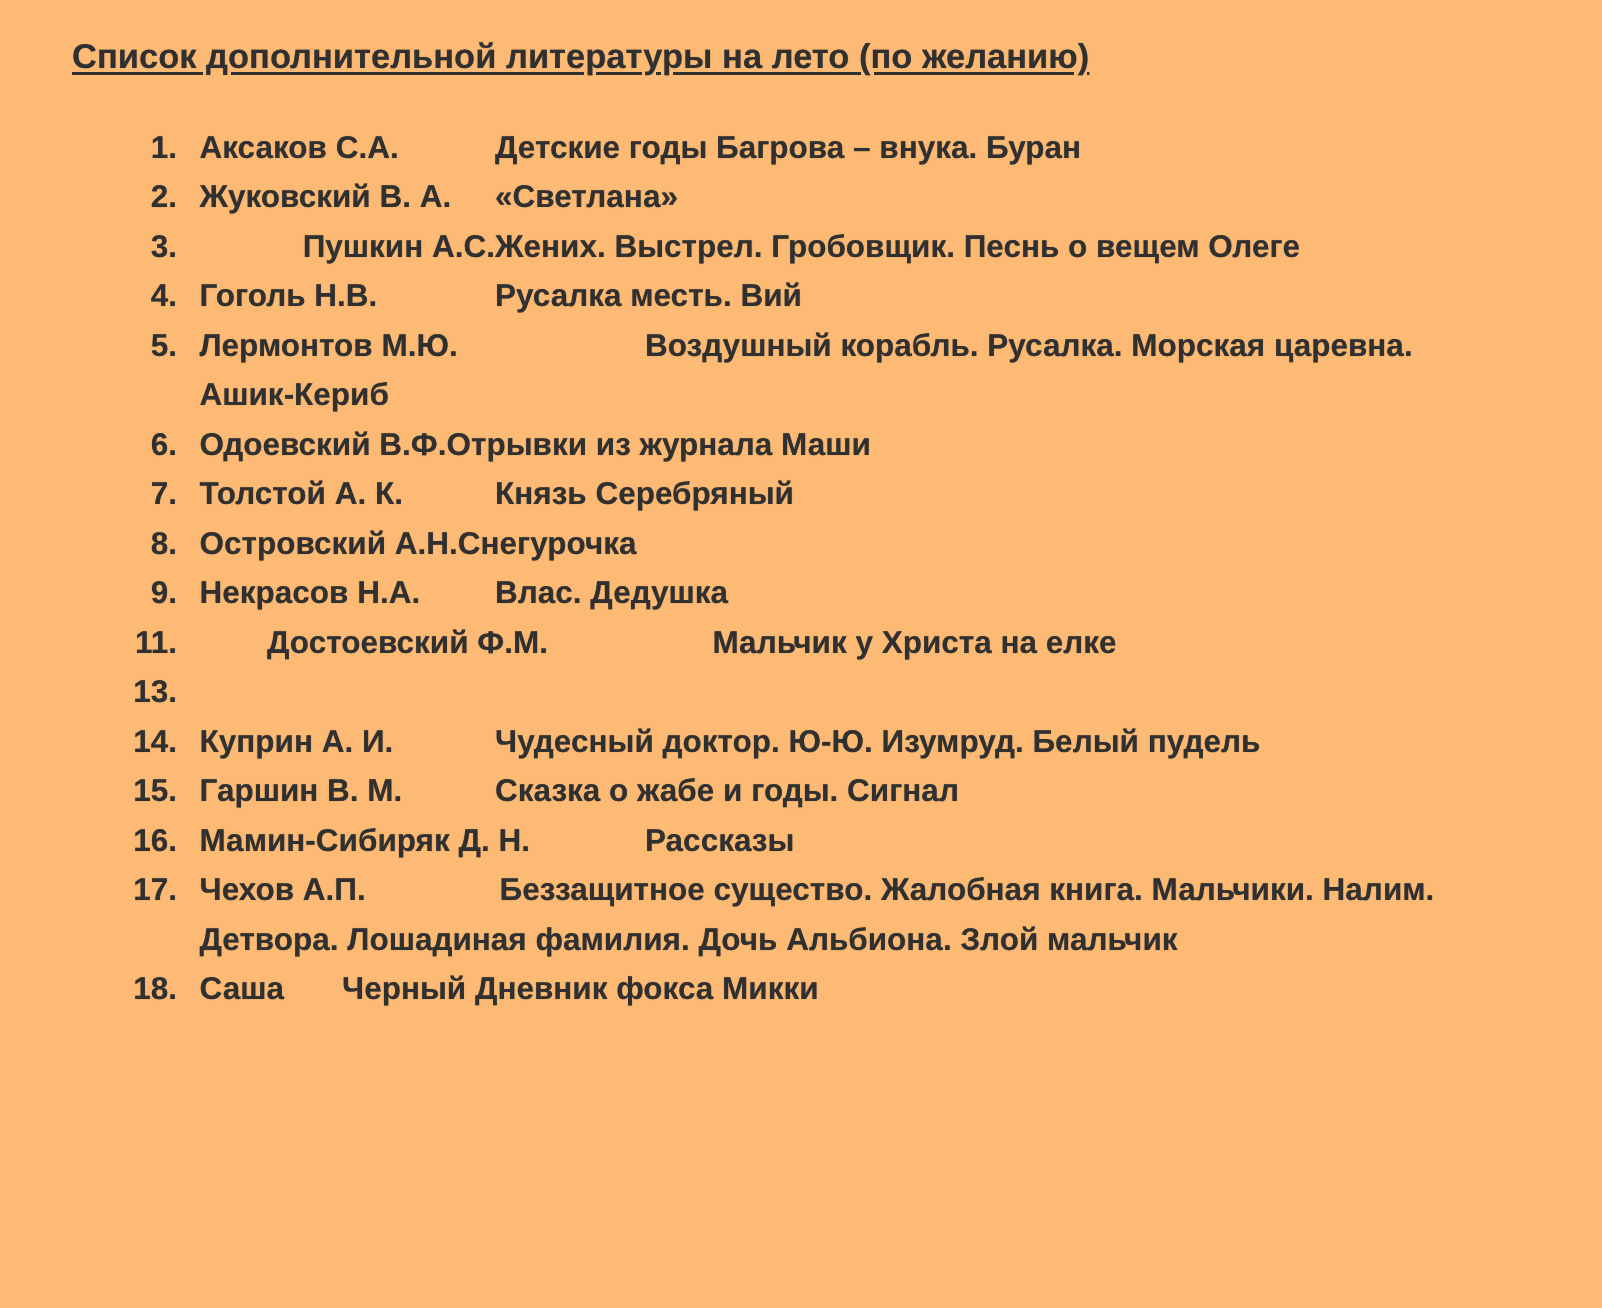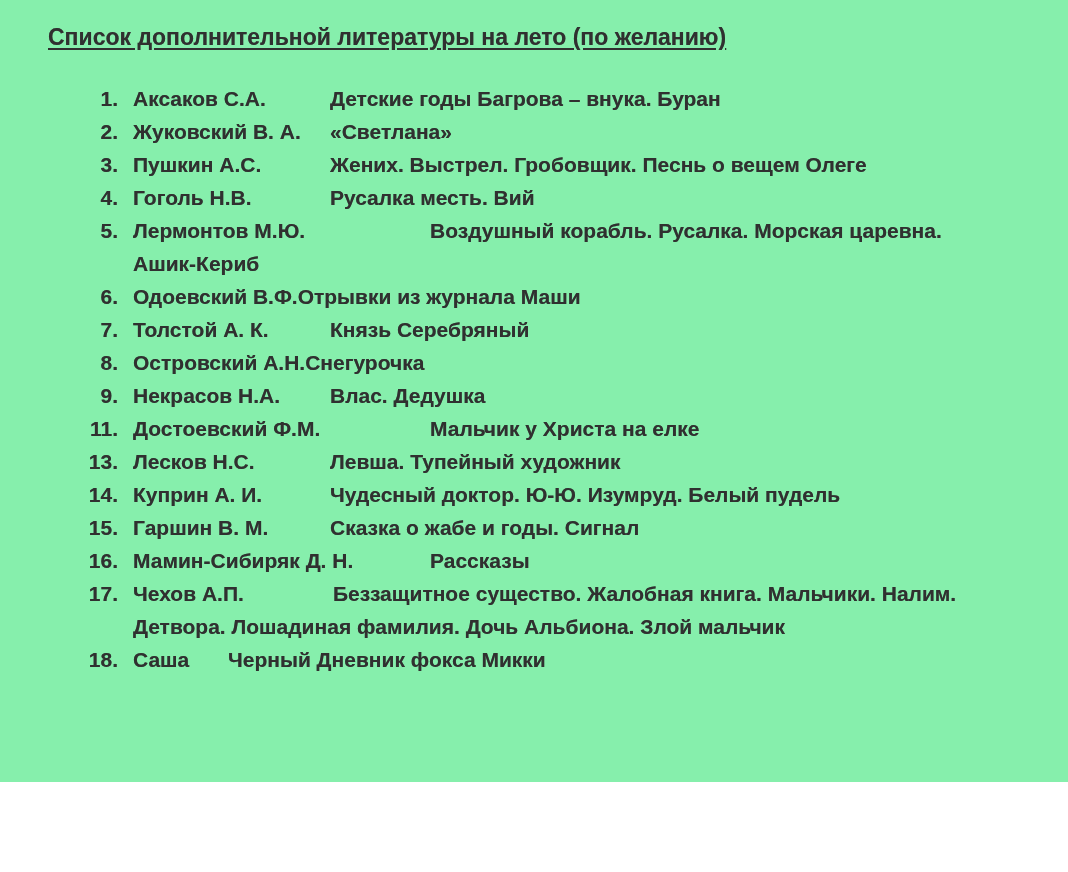--- a/index.html
+++ b/index.html
@@ -10,22 +10,22 @@
   body {
     width: 1068px;
     height: 872px;
     overflow: hidden;
     font-family: "Liberation Sans", "DejaVu Sans", sans-serif;
     color: #2f2f2f;
   }
   .page {
     position: relative;
     width: 1068px;
-    height: 782px;
-    background: #86efac;
+    height: 872px;
+    background: #fdba74;
   }
   .doc-title {
     position: absolute;
     left: 48px;
     top: 22px;
     font-size: 23px;
     font-weight: bold;
     line-height: 30px;
     text-decoration: underline;
     text-underline-offset: 3px;
@@ -90,21 +90,21 @@
     <li>
       <span class="item-num">2.</span>
       <span class="item-body">
         <span class="item-author" style="min-width: 197px;">Жуковский В. А.</span><span class="item-works">«Светлана»</span>
       </span>
     </li>
 
     <li>
       <span class="item-num">3.</span>
       <span class="item-body">
-        <span class="item-author" style="min-width: 197px;">Пушкин А.С.</span><span class="item-works">Жених. Выстрел. Гробовщик. Песнь о вещем Олеге</span>
+        <span class="item-author" style="min-width: 197px; text-align: right;">Пушкин А.С.</span><span class="item-works">Жених. Выстрел. Гробовщик. Песнь о вещем Олеге</span>
       </span>
     </li>
 
     <li>
       <span class="item-num">4.</span>
       <span class="item-body">
         <span class="item-author" style="min-width: 197px;">Гоголь Н.В.</span><span class="item-works">Русалка месть. Вий</span>
       </span>
     </li>
 
@@ -140,30 +140,27 @@
       <span class="item-num">9.</span>
       <span class="item-body">
         <span class="item-author" style="min-width: 197px;">Некрасов Н.А.</span><span class="item-works">Влас. Дедушка</span>
       </span>
     </li>
 
 
     <li>
       <span class="item-num">11.</span>
       <span class="item-body">
-        <span class="item-author" style="min-width: 297px;">Достоевский Ф.М.</span><span class="item-works">Мальчик у Христа на елке</span>
+        <span class="item-author" style="min-width: 297px; margin-left: 45px;">Достоевский Ф.М.</span><span class="item-works">Мальчик у Христа на елке</span>
       </span>
     </li>
 
 
     <li>
       <span class="item-num">13.</span>
-      <span class="item-body">
-        <span class="item-author" style="min-width: 197px;">Лесков Н.С.</span><span class="item-works">Левша. Тупейный художник</span>
-      </span>
     </li>
 
     <li>
       <span class="item-num">14.</span>
       <span class="item-body">
         <span class="item-author" style="min-width: 197px;">Куприн А. И.</span><span class="item-works">Чудесный доктор. Ю-Ю. Изумруд. Белый пудель</span>
       </span>
     </li>
 
     <li>

